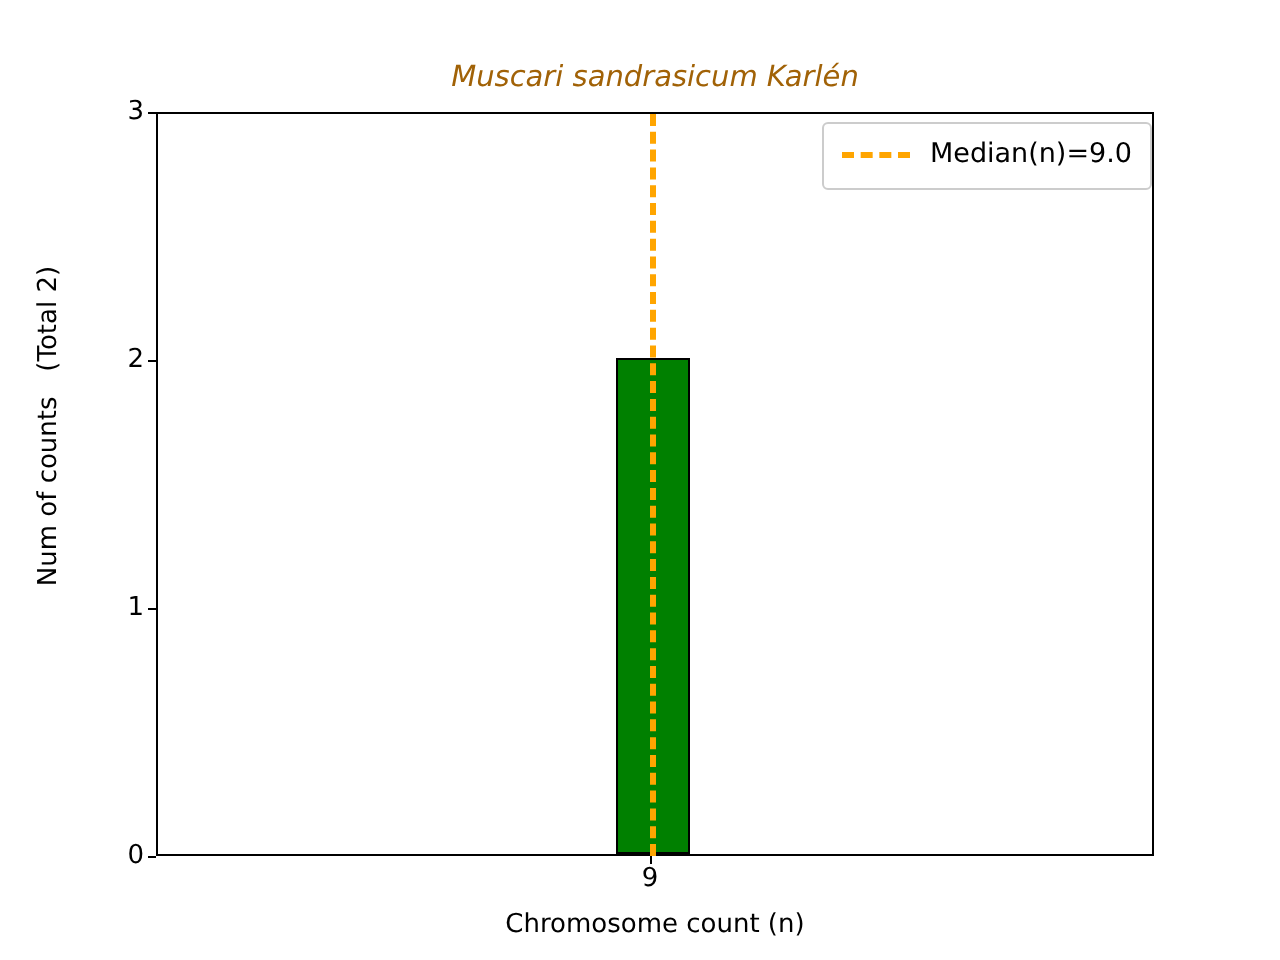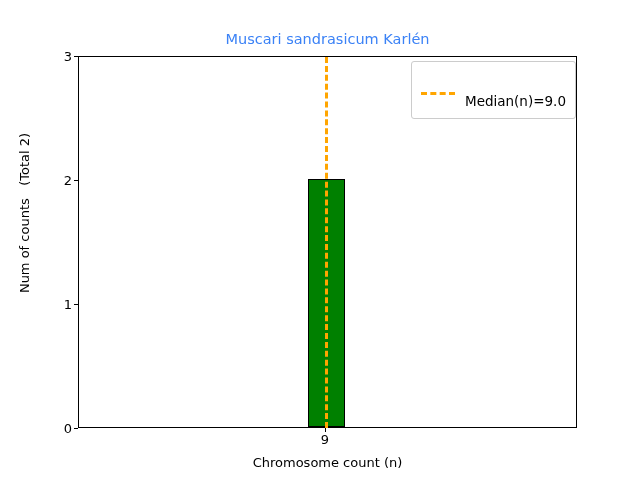--- a/index.html
+++ b/index.html
@@ -17,23 +17,24 @@
   }
 
   
   #chart-title {
     position: absolute;
     left: 78px;
     top: 30px;
     width: 499px;
     text-align: center;
     font-size: 14.5px;
-    color: #3b82f6;
+    color: #a16207;
     line-height: 18px;
     white-space: nowrap;
+    font-style: italic;
   }
 
   
   #plot-area {
     position: absolute;
     left: 78px;
     top: 56px;
     width: 499px;
     height: 372px;
     border: 1.0px solid #000000;
@@ -121,22 +122,22 @@
     left: 411px;
     top: 61px;
     border: 1px solid #cccccc;
     border-radius: 3px;
     background: #ffffff;
     padding: 6px 9px 7px 9px;
     box-sizing: border-box;
   }
   .legend-row {
     display: flex;
+    align-items: center;
     justify-content: flex-end;
-    margin-top: 24px;
   }
   .legend-swatch {
     width: 34px;
     height: 0px;
     border-top: 3px dashed #ffa500;
     margin-right: 10px;
     flex: 0 0 auto;
   }
   .legend-text {
     font-size: 13.5px;

